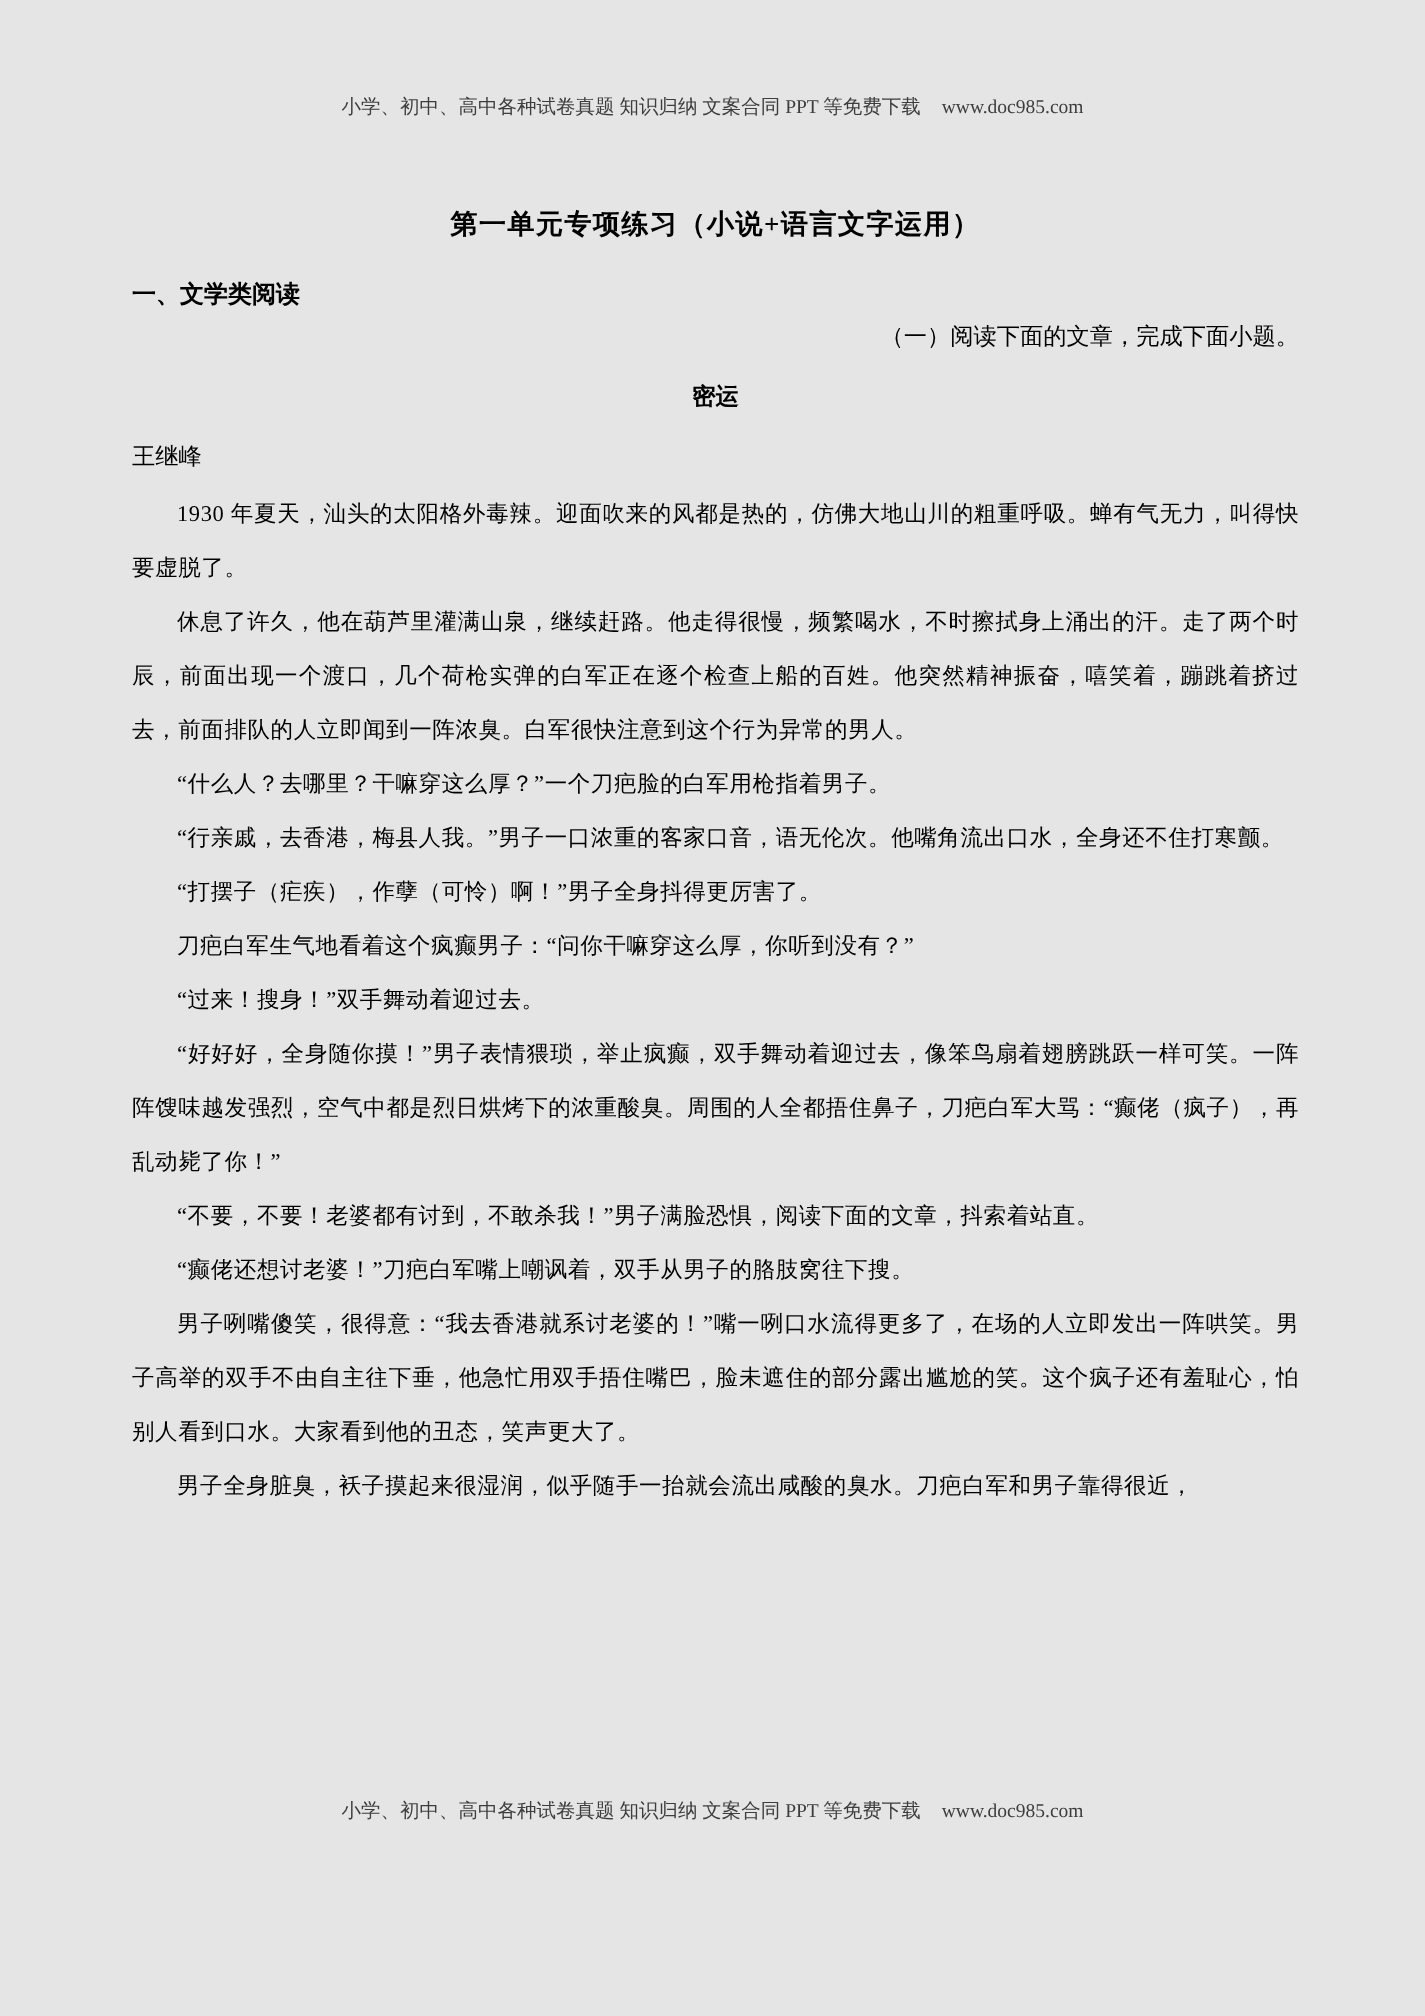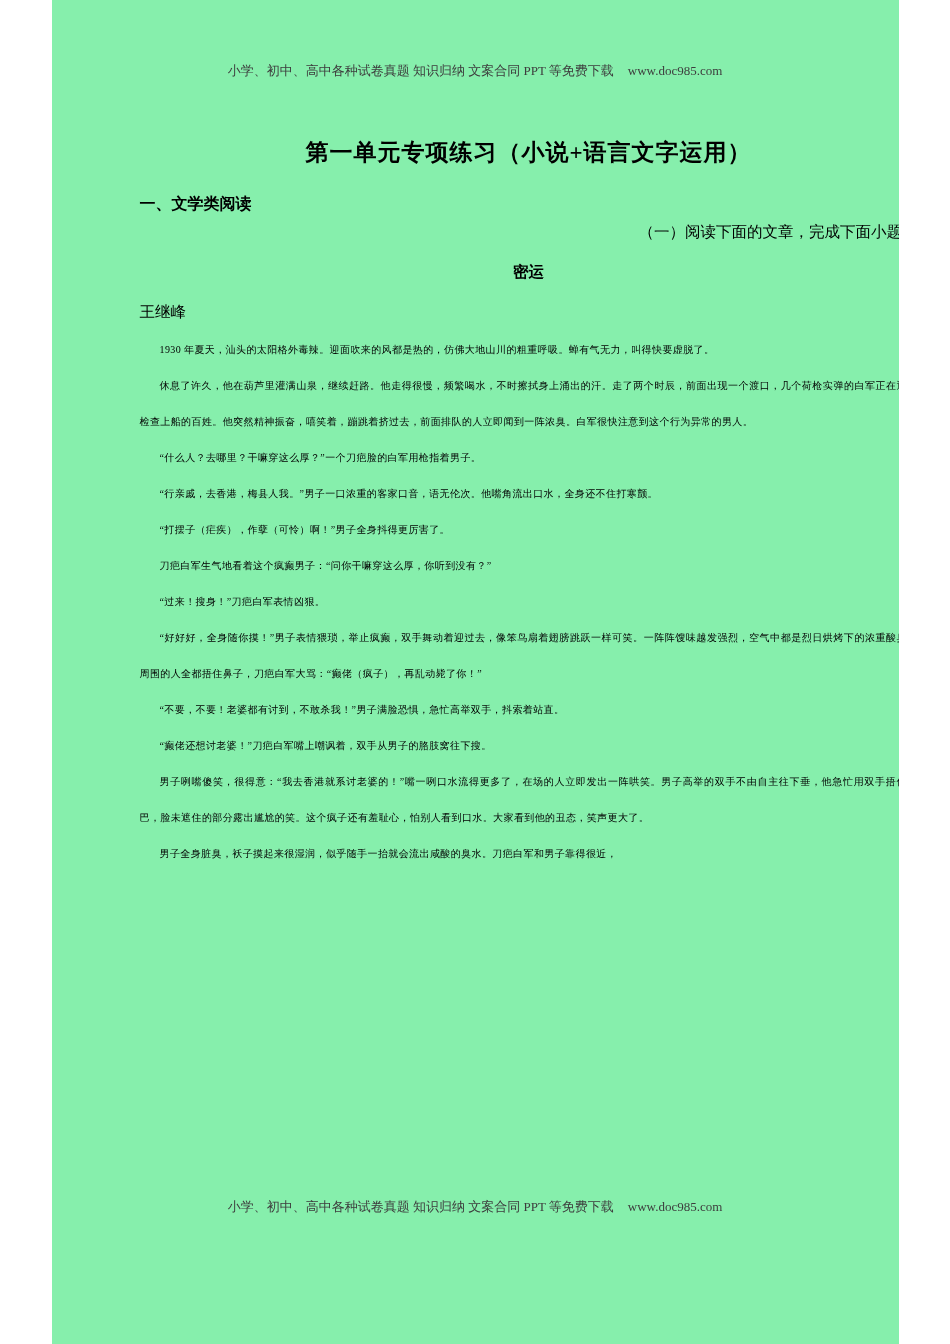--- a/index.html
+++ b/index.html
@@ -2,24 +2,24 @@
 <html><head>
 <meta charset="utf-8">
 <style>
   html, body {
     margin: 0;
     padding: 0;
     background: #ffffff;
   }
   .page {
     position: relative;
-    width: 847px;
+    width: 950px;
     height: 1344px;
     margin: 0 auto;
-    background: #86efac;
+    background: #e5e5e5;
     color: #000000;
     font-family: "Liberation Serif", "DejaVu Serif", serif;
     overflow: hidden;
   }
   .page-header, .page-footer {
     position: absolute;
     left: 0;
     width: 100%;
     text-align: center;
     font-size: 13px;
@@ -30,21 +30,21 @@
   .page-header { top: 62px; }
   .page-footer { top: 1198px; }
   .site-url { margin-left: 14px; }
   .content {
     position: absolute;
     left: 88px;
     top: 138px;
     width: 778px;
   }
   .doc-title {
-    font-size: 23px;
+    font-size: 18px;
     font-weight: 700;
     text-align: center;
     margin: 0 0 22px 0;
     letter-spacing: 1px;
     line-height: 1.3;
   }
   .section-heading {
     font-size: 16px;
     font-weight: 700;
     line-height: 28px;
@@ -61,21 +61,21 @@
     line-height: 40px;
     margin-top: 6px;
   }
   .story-author {
     font-size: 15.5px;
     line-height: 40px;
     font-family: Liberation Serif, serif;
   }
   .story-body p {
     margin: 0;
-    font-size: 10px;
+    font-size: 15px;
     line-height: 36px;
     text-align: justify;
     text-indent: 2em;
     letter-spacing: 0.4px;
   }
 </style>
 </head>
 <body>
 
 <div class="page">
@@ -95,23 +95,23 @@
 
     <div class="story-author">王继峰</div>
 
     <div class="story-body">
       <p>1930 年夏天，汕头的太阳格外毒辣。迎面吹来的风都是热的，仿佛大地山川的粗重呼吸。蝉有气无力，叫得快要虚脱了。</p>
       <p>休息了许久，他在葫芦里灌满山泉，继续赶路。他走得很慢，频繁喝水，不时擦拭身上涌出的汗。走了两个时辰，前面出现一个渡口，几个荷枪实弹的白军正在逐个检查上船的百姓。他突然精神振奋，嘻笑着，蹦跳着挤过去，前面排队的人立即闻到一阵浓臭。白军很快注意到这个行为异常的男人。</p>
       <p>“什么人？去哪里？干嘛穿这么厚？”一个刀疤脸的白军用枪指着男子。</p>
       <p>“行亲戚，去香港，梅县人我。”男子一口浓重的客家口音，语无伦次。他嘴角流出口水，全身还不住打寒颤。</p>
       <p>“打摆子（疟疾），作孽（可怜）啊！”男子全身抖得更厉害了。</p>
       <p>刀疤白军生气地看着这个疯癫男子：“问你干嘛穿这么厚，你听到没有？”</p>
-      <p>“过来！搜身！”刀疤白军表情凶狠。</p>
+      <p>“过来！搜身！”双手舞动着迎过去。</p>
       <p>“好好好，全身随你摸！”男子表情猥琐，举止疯癫，双手舞动着迎过去，像笨鸟扇着翅膀跳跃一样可笑。一阵阵馊味越发强烈，空气中都是烈日烘烤下的浓重酸臭。周围的人全都捂住鼻子，刀疤白军大骂：“癫佬（疯子），再乱动毙了你！”</p>
-      <p>“不要，不要！老婆都有讨到，不敢杀我！”男子满脸恐惧，急忙高举双手，抖索着站直。</p>
+      <p>“不要，不要！老婆都有讨到，不敢杀我！”男子满脸恐惧，阅读下面的文章，抖索着站直。</p>
       <p>“癫佬还想讨老婆！”刀疤白军嘴上嘲讽着，双手从男子的胳肢窝往下搜。</p>
       <p>男子咧嘴傻笑，很得意：“我去香港就系讨老婆的！”嘴一咧口水流得更多了，在场的人立即发出一阵哄笑。男子高举的双手不由自主往下垂，他急忙用双手捂住嘴巴，脸未遮住的部分露出尴尬的笑。这个疯子还有羞耻心，怕别人看到口水。大家看到他的丑态，笑声更大了。</p>
       <p>男子全身脏臭，袄子摸起来很湿润，似乎随手一抬就会流出咸酸的臭水。刀疤白军和男子靠得很近，</p>
     </div>
   </div>
 
   <div class="page-footer">
     <span>小学、初中、高中各种试卷真题 知识归纳 文案合同 PPT 等免费下载</span><span class="site-url">www.doc985.com</span>
   </div>
 

